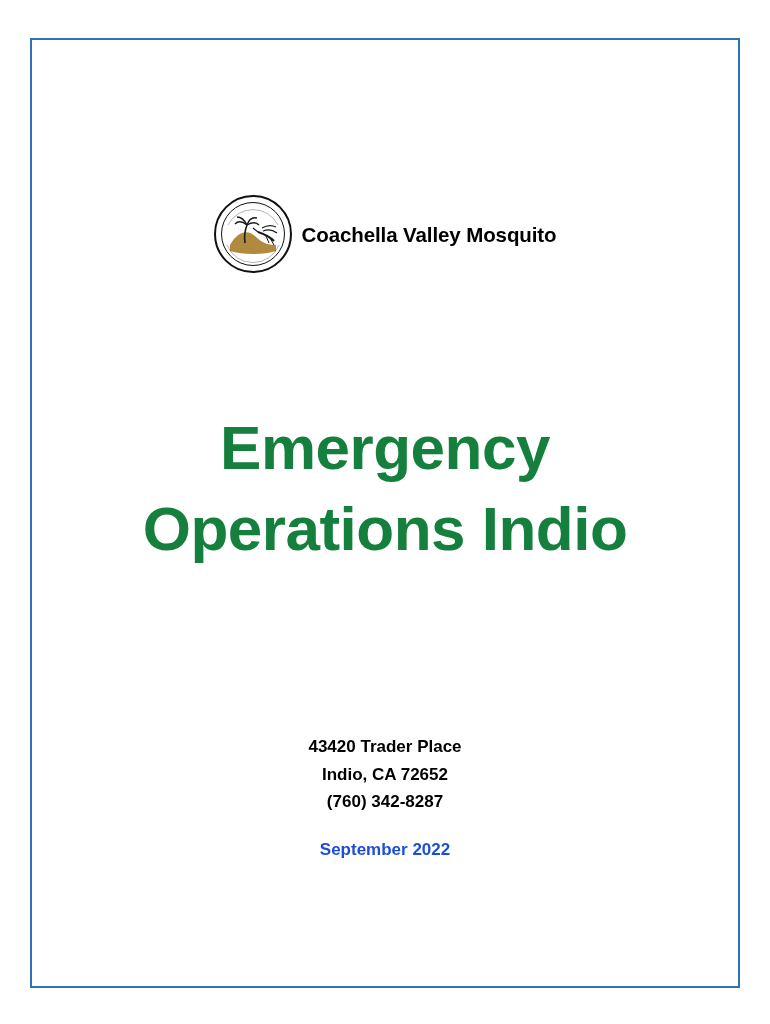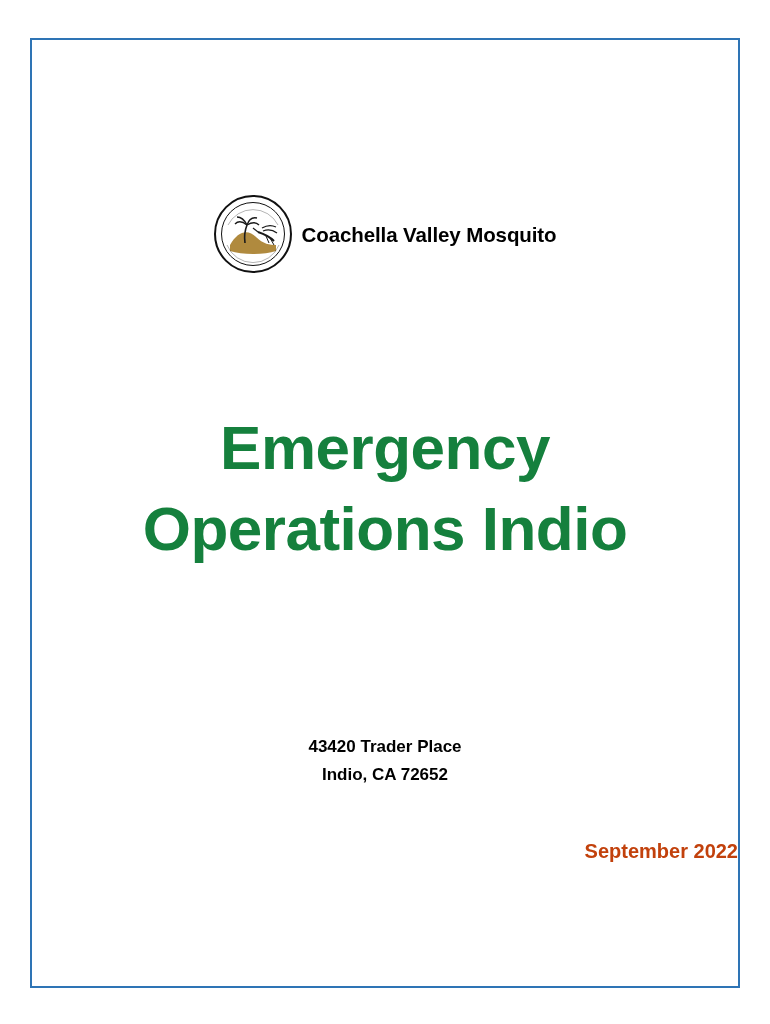--- a/index.html
+++ b/index.html
@@ -127,24 +127,24 @@
   .address-block .addr-line {
     display: block;
   }
 
   
   .doc-date {
     position: absolute;
     left: 0;
     right: 0;
     top: 800px;
-    text-align: right;
-    font-size: 20px;
-    font-weight: bold;
-    color: #c2410c;
+    text-align: center;
+    font-size: 17px;
+    font-weight: bold;
+    color: #1d4ed8;
   }
 </style>
 </head>
 <body>
 
 <div class="page">
 
   <div class="page-border"></div>
 
   <div class="content">
@@ -184,18 +184,19 @@
     </div>
 
     <div class="doc-title">
       <span class="line">Emergency</span>
       <span class="line">Operations Indio</span>
     </div>
 
     <div class="address-block">
       <span class="addr-line">43420 Trader Place</span>
       <span class="addr-line">Indio, CA 72652</span>
+      <span class="addr-line">(760) 342-8287</span>
     </div>
 
     <div class="doc-date">September 2022</div>
 
   </div>
 </div>
 
 </body></html>

